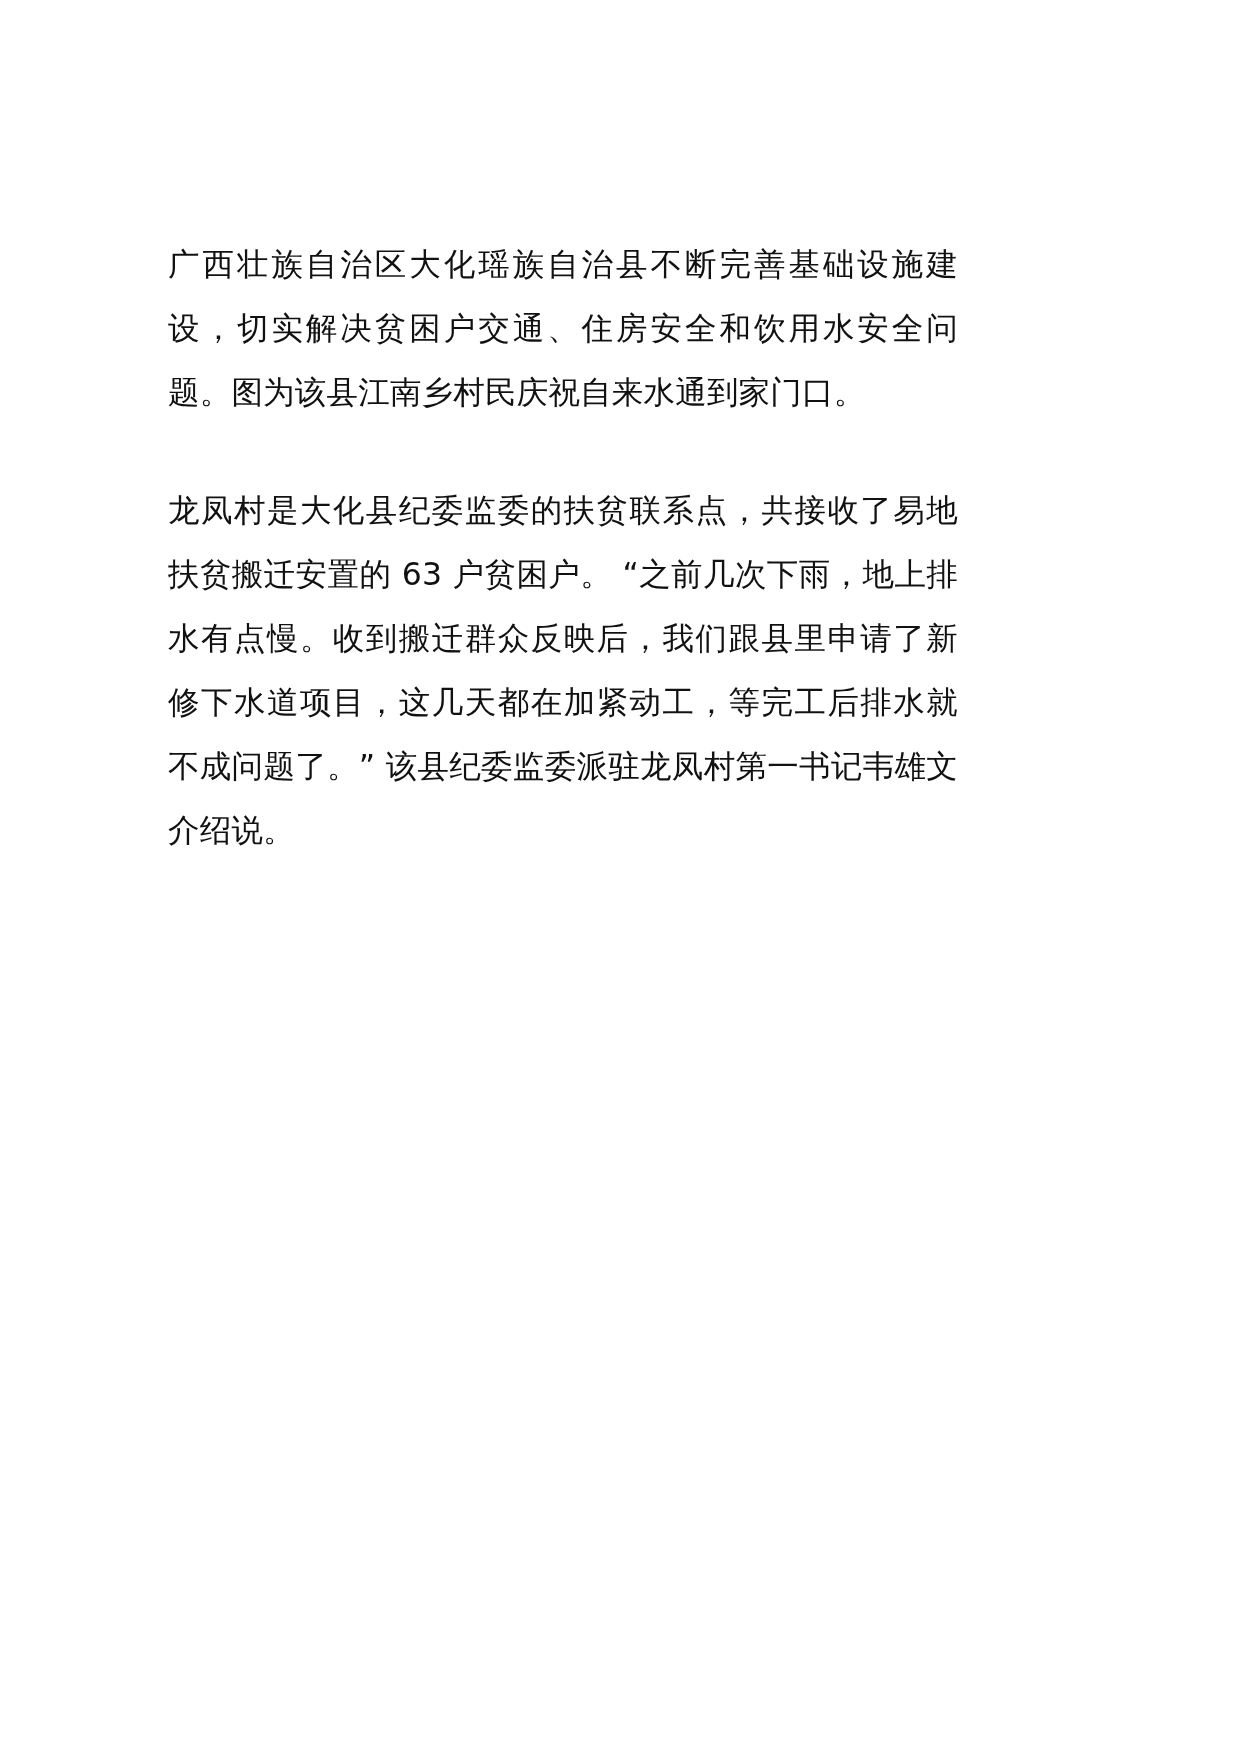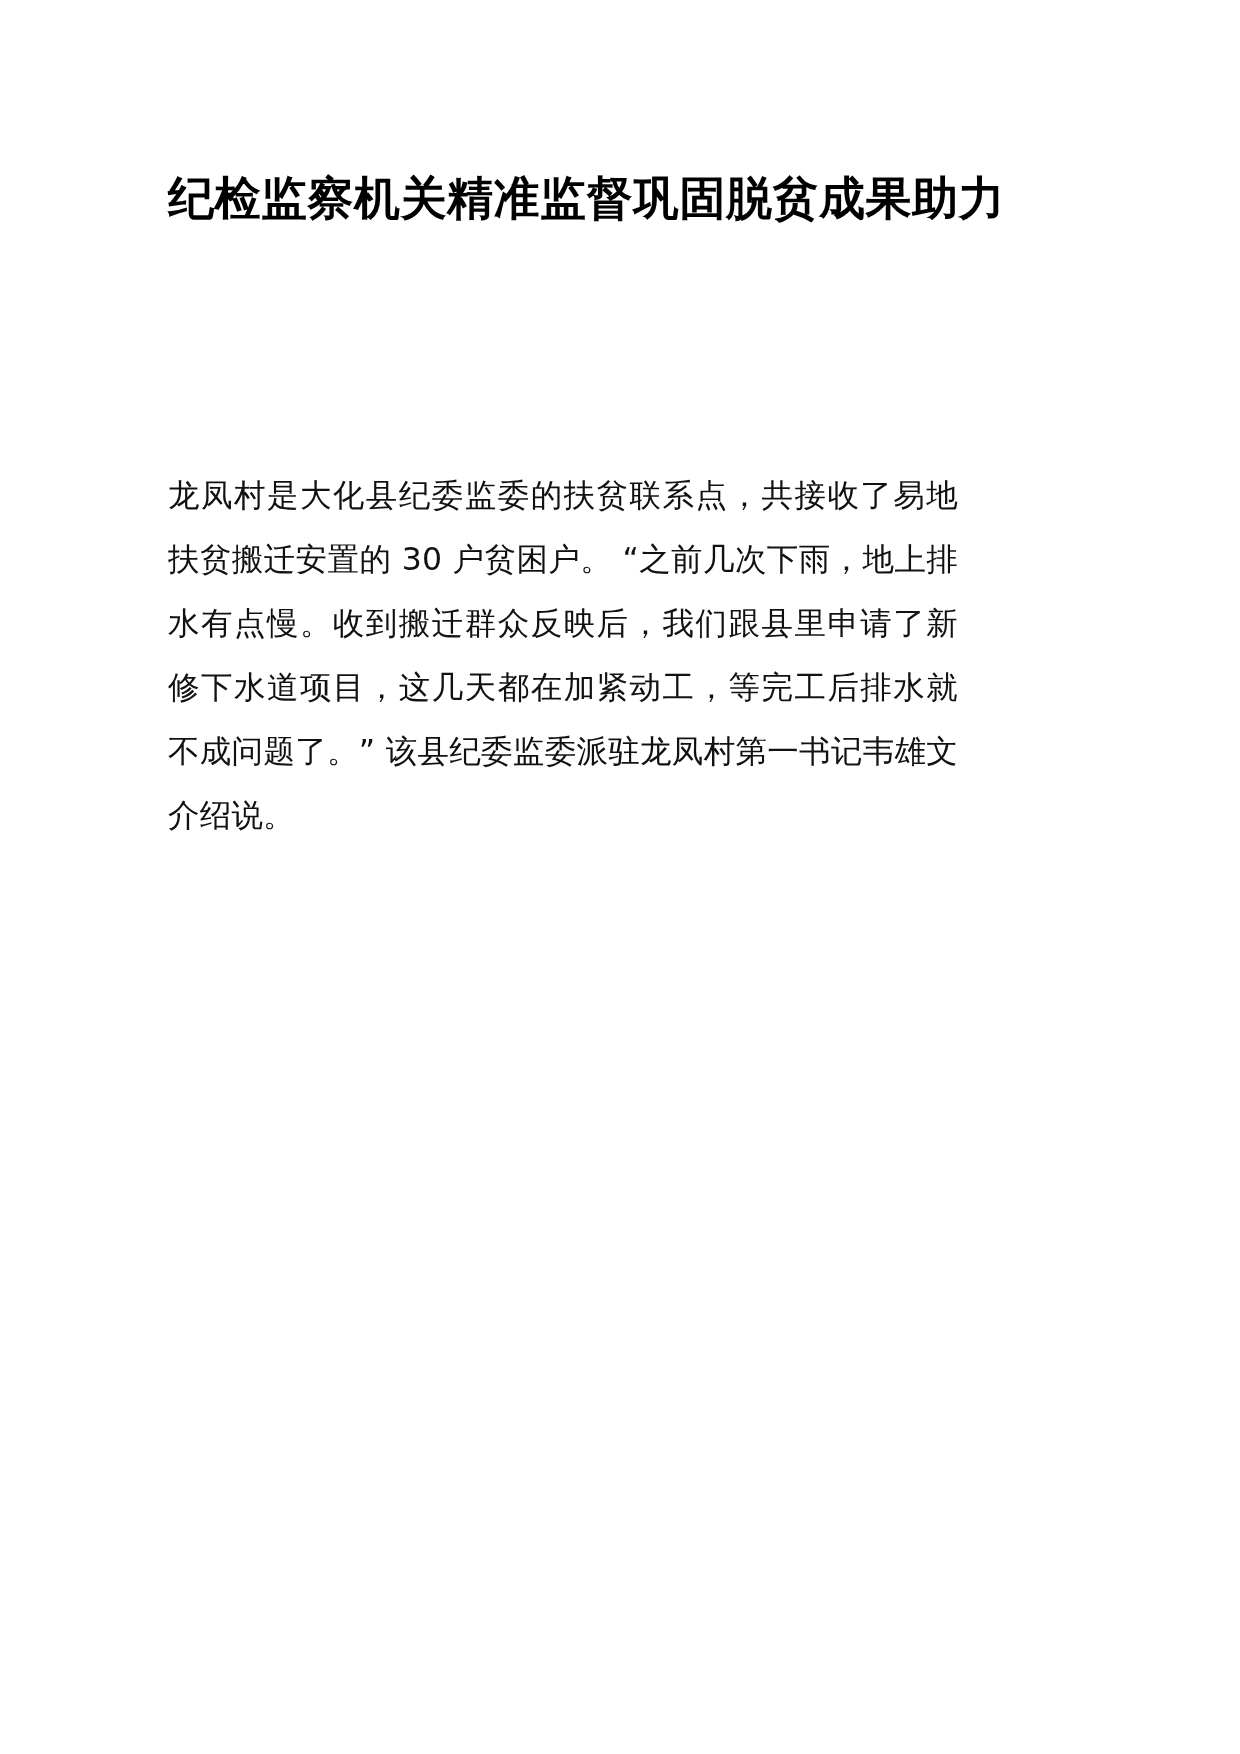--- a/index.html
+++ b/index.html
@@ -57,21 +57,21 @@
   .para:last-child {
     margin-bottom: 0;
   }
 </style>
 </head>
 <body>
 
 <div class="page">
   <div class="content">
 
-    <h1 class="doc-title title-line-1">纪检监察机关精准监督巩固脱贫成果助力</h1>
 
 
     <div class="body-block">
-      <p class="para">龙凤村是大化县纪委监委的扶贫联系点，共接收了易地扶贫搬迁安置的 30 户贫困户。 “之前几次下雨，地上排水有点慢。收到搬迁群众反映后，我们跟县里申请了新修下水道项目，这几天都在加紧动工，等完工后排水就不成问题了。” 该县纪委监委派驻龙凤村第一书记韦雄文介绍说。</p>
+      <p class="para">广西壮族自治区大化瑶族自治县不断完善基础设施建设，切实解决贫困户交通、住房安全和饮用水安全问题。图为该县江南乡村民庆祝自来水通到家门口。</p>
+      <p class="para">龙凤村是大化县纪委监委的扶贫联系点，共接收了易地扶贫搬迁安置的 63 户贫困户。 “之前几次下雨，地上排水有点慢。收到搬迁群众反映后，我们跟县里申请了新修下水道项目，这几天都在加紧动工，等完工后排水就不成问题了。” 该县纪委监委派驻龙凤村第一书记韦雄文介绍说。</p>
     </div>
 
   </div>
 </div>
 
 </body></html>

